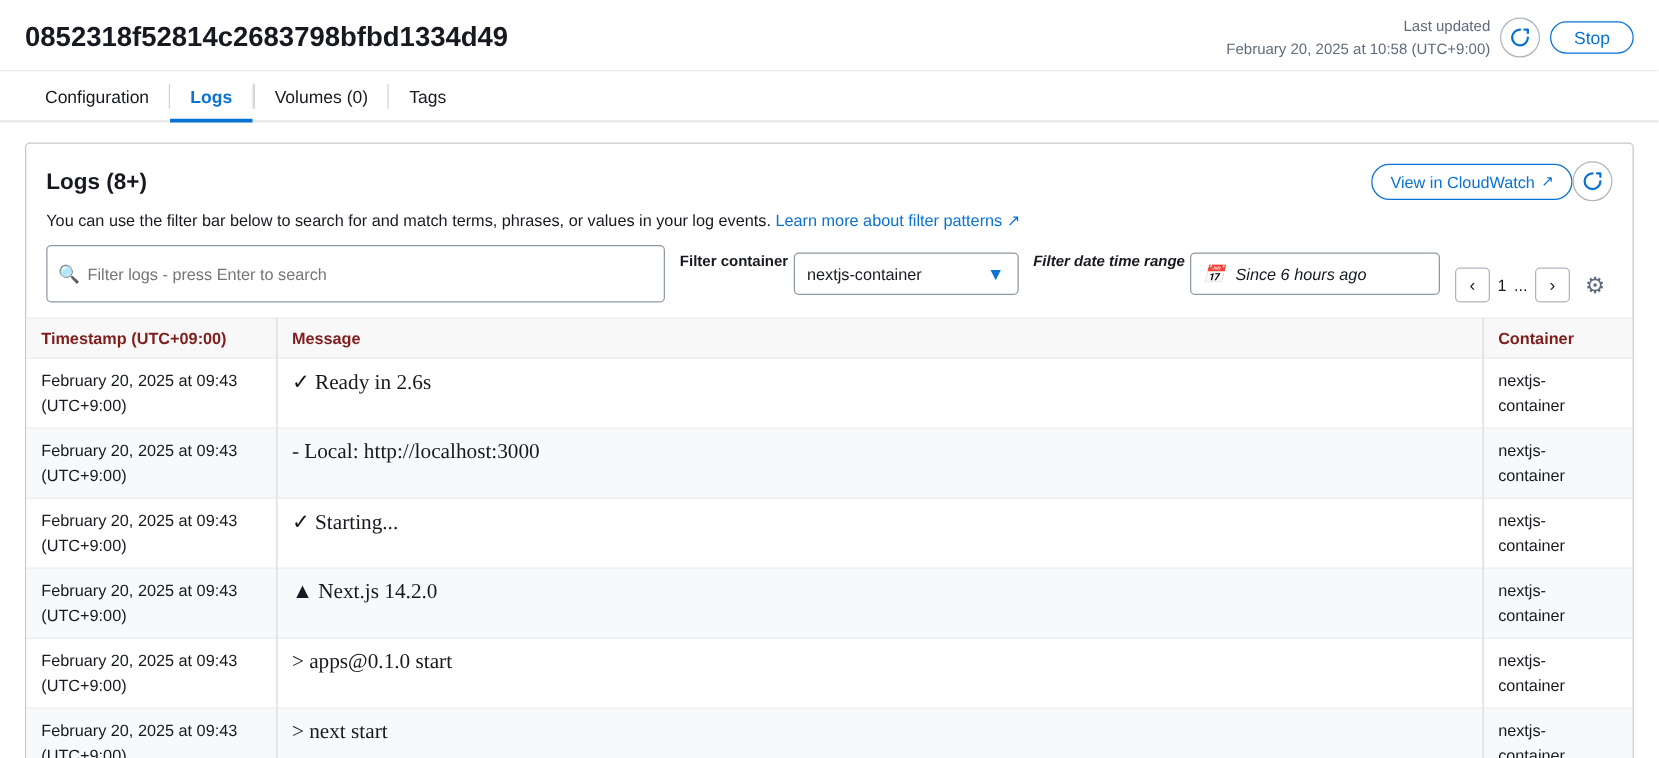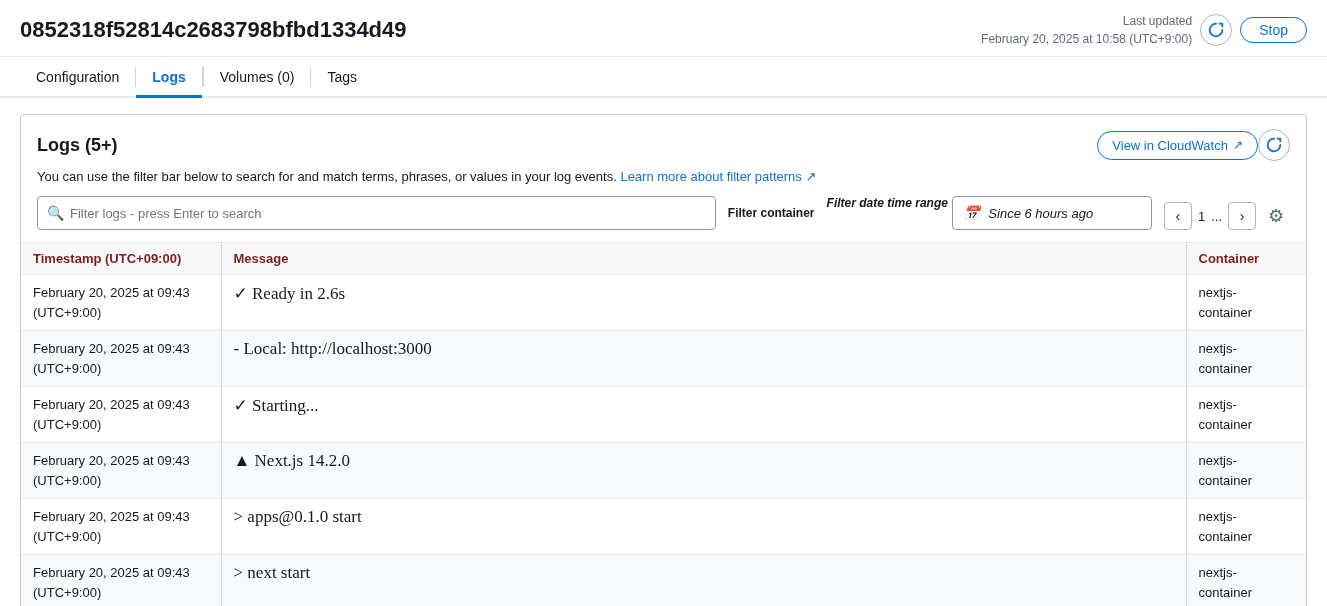--- a/index.html
+++ b/index.html
@@ -166,21 +166,21 @@
     .filter-search-icon {
       position: absolute;
       left: 10px;
       top: 50%;
       transform: translateY(-50%);
       color: #5f6b7a;
       font-size: 14px;
     }
     .filter-search-input {
       width: 100%;
-      height: 34px;
+      height: 46px;
       padding: 0 10px 0 32px;
       border: 1px solid #8d99a5;
       border-radius: 4px;
       font-size: 13px;
       color: #16191f;
       outline: none;
     }
     .filter-container-wrap {
       display: flex;
       flex-direction: row;
@@ -370,21 +370,21 @@
   <div class="tab-separator"></div>
   <div class="tab">Volumes (0)</div>
   <div class="tab-separator"></div>
   <div class="tab">Tags</div>
 </div>
 
 <div class="main-content">
   <div class="logs-panel">
 
     <div class="logs-panel-header">
-      <h2 class="logs-title">Logs (5+)</h2>
+      <h2 class="logs-title">Logs (8+)</h2>
       <div class="logs-actions">
         <button class="view-cloudwatch-btn">
           <span>View in CloudWatch</span>
           <span class="external-link-icon">↗</span>
         </button>
         <button class="refresh-logs-btn" title="Refresh logs">
           <svg class="refresh-svg" viewBox="0 0 20 20" fill="none" stroke="#0972d3" stroke-width="2" stroke-linecap="round" stroke-linejoin="round">
             <path d="M17 10A7 7 0 1 1 10 3"></path>
             <polyline points="14 3 17 3 17 6"></polyline>
           </svg>
@@ -401,20 +401,24 @@
     </div>
 
     <div class="filter-row">
       <div class="filter-search-wrap">
         <span class="filter-search-icon">🔍</span>
         <input class="filter-search-input" type="text" placeholder="Filter logs - press Enter to search" style="">
       </div>
 
       <div class="filter-container-wrap">
         <span class="filter-label">Filter container</span>
+        <div class="filter-select">
+          <span>nextjs-container</span>
+          <span class="filter-select-arrow">▼</span>
+        </div>
       </div>
 
       <div class="filter-date-wrap">
         <span class="filter-label">Filter date time range</span>
         <div class="filter-date-select">
           <span class="calendar-icon">📅</span>
           <span>Since 6 hours ago</span>
         </div>
       </div>
 

